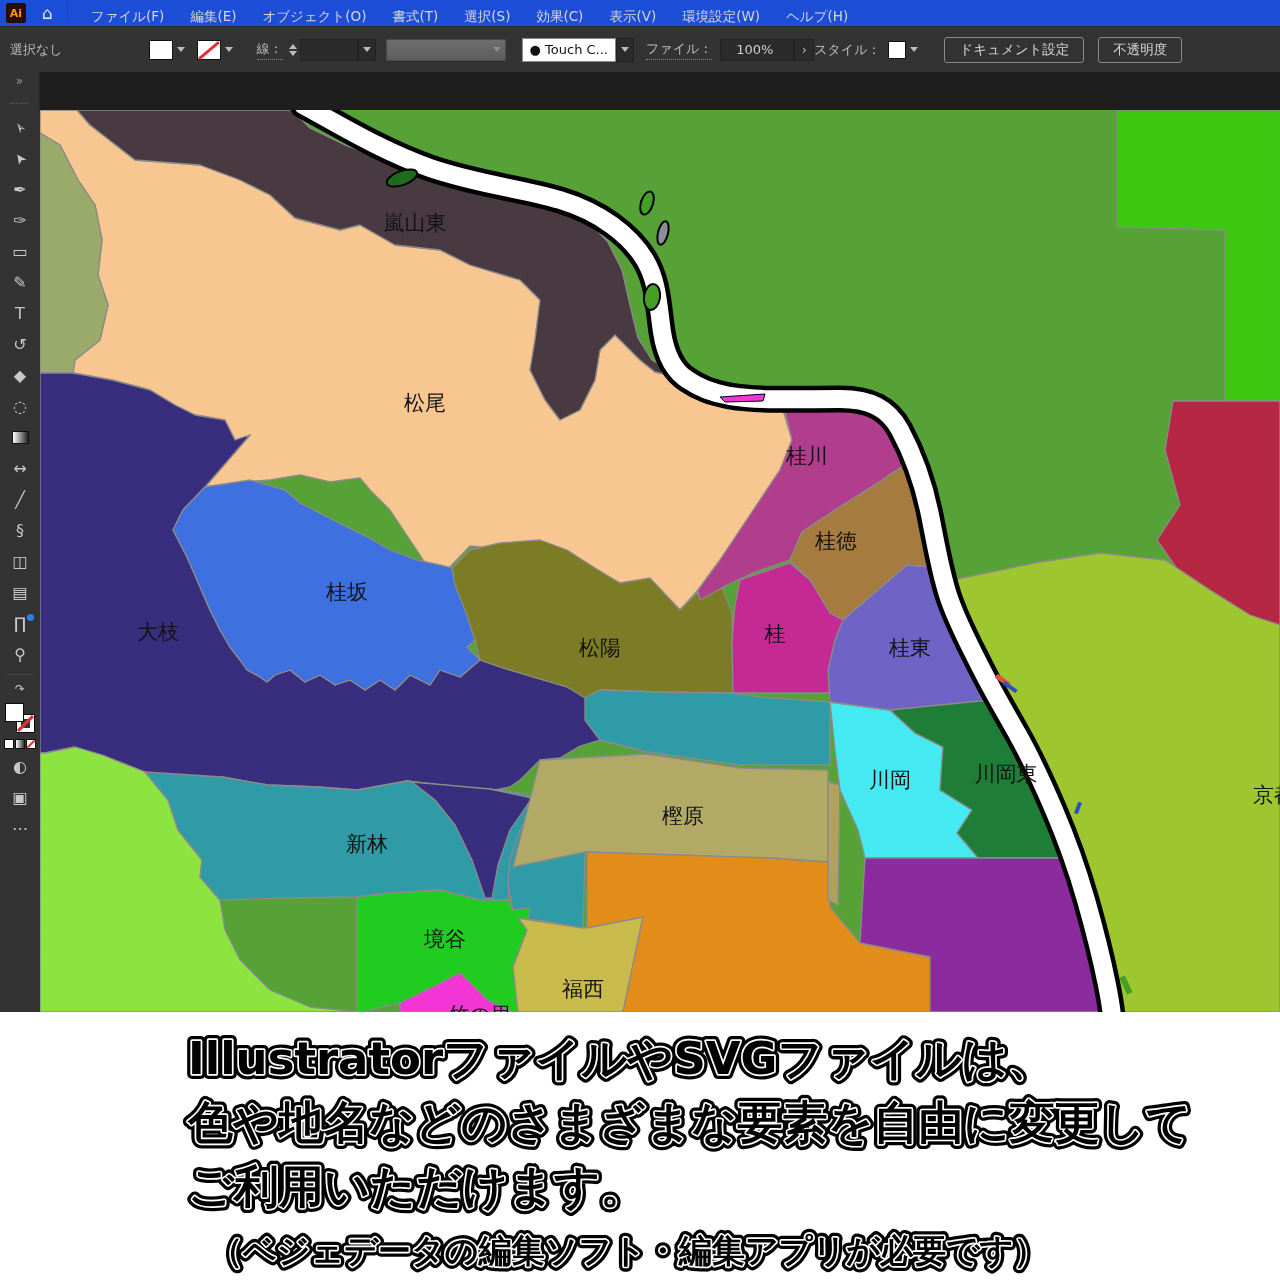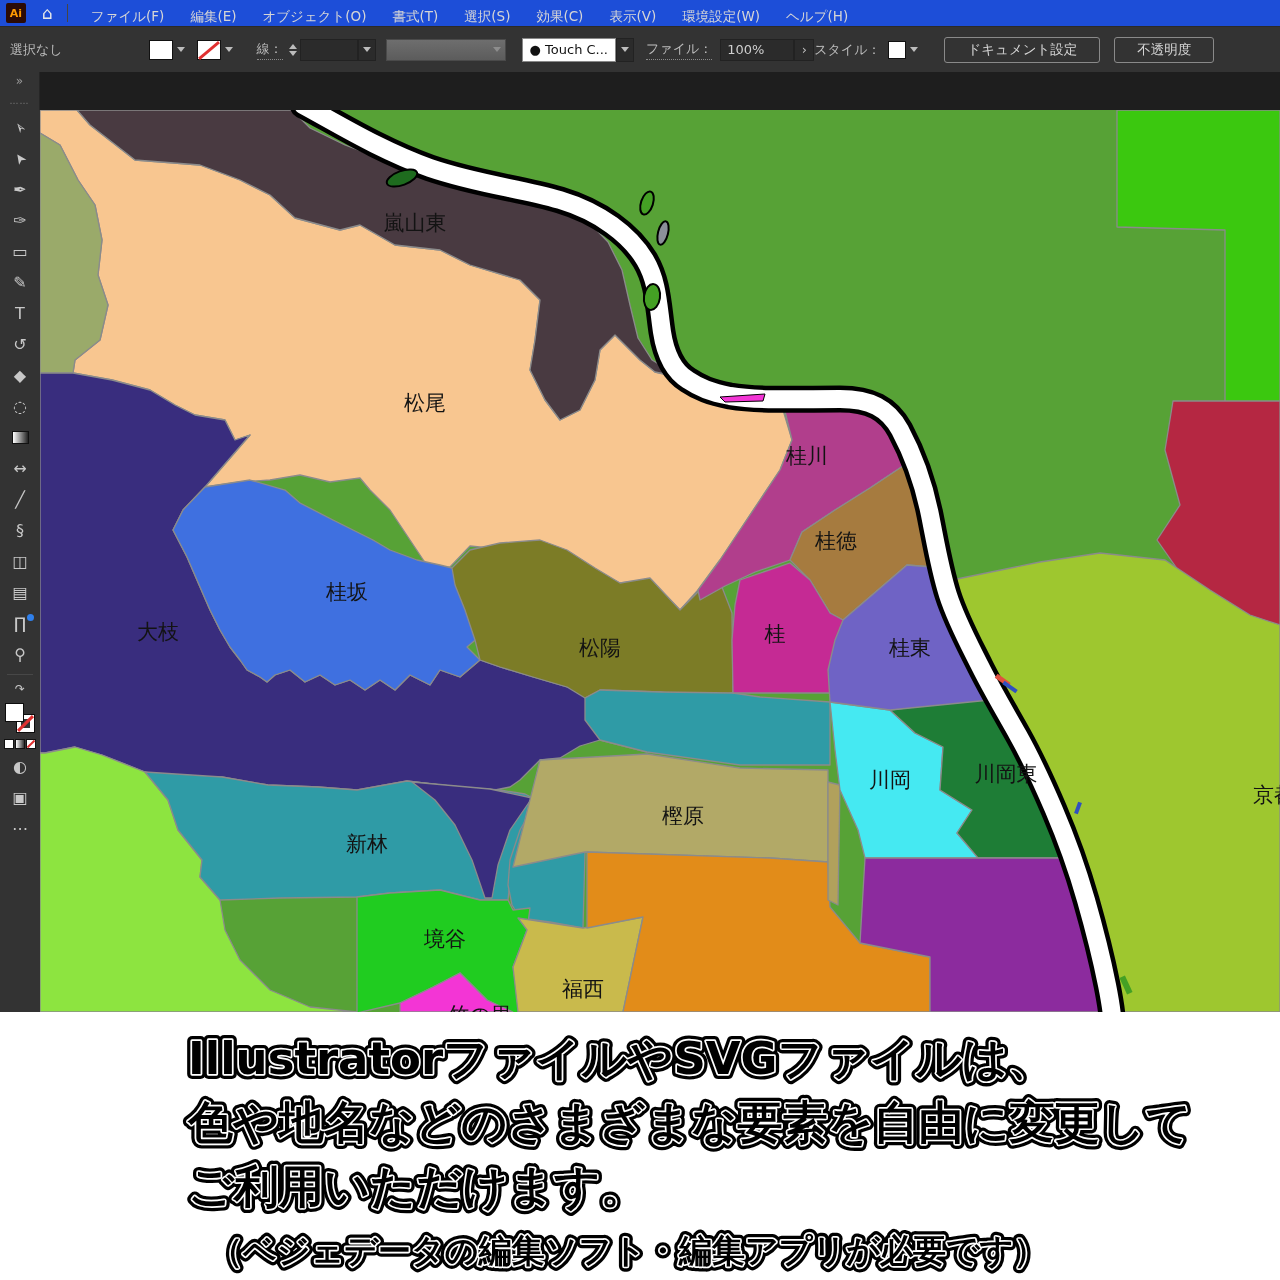--- a/index.html
+++ b/index.html
@@ -24,24 +24,24 @@
   .stepper { display:flex; flex-direction:column; justify-content:center; gap:2px; margin:0 3px 0 6px; }
   .stepper i { width:0; height:0; border-left:4px solid transparent; border-right:4px solid transparent; }
   .stepper .up { border-bottom:5px solid #bdbdbd; }
   .stepper .down { border-top:5px solid #bdbdbd; }
   .field { height:22px; background:#2b2b2b; border:1px solid #222; display:flex; align-items:center; padding:0 6px; color:#cfcfcf; }
   .field.small { width:58px; }
   .dd-arrow-box { width:18px; height:22px; background:#2b2b2b; border:1px solid #222; display:flex; align-items:center; justify-content:center; }
   .brush-dd { width:120px; height:22px; margin-left:10px; background:linear-gradient(#6e6e6e,#5c5c5c); border:1px solid #4a4a4a; display:flex; justify-content:flex-end; align-items:center; }
   .brush-dd .chev { opacity:.45; margin-right:4px; }
   .touch-box { height:24px; background:#fff; color:#111; border:1px solid #888; display:flex; align-items:center; padding:0 7px; margin-left:16px; font-size:13px; }
-  .opacity-field { width:74px; height:22px; background:#2b2b2b; border:1px solid #222; color:#cfcfcf; display:flex; align-items:center; padding:0 6px; margin-left:8px; }
+  .opacity-field { width:74px; height:22px; background:#2b2b2b; border:1px solid #222; color:#cfcfcf; display:flex; align-items:center; padding:0 15px; margin-left:8px; }
   .arrow-btn { width:20px; height:22px; background:#2b2b2b; border:1px solid #222; color:#bdbdbd; display:flex; align-items:center; justify-content:center; font-size:13px; }
   .mini-swatch { width:18px; height:18px; background:#fff; border:1px solid #111; margin-left:8px; }
-  .cb-button { height:26px; border:1px solid #8a8a8a; border-radius:3px; color:#d6d6d6; display:flex; align-items:center; padding:0 22px; margin-left:14px; font-size:13.5px; background:#333; white-space:nowrap; }
+  .cb-button { height:26px; border:1px solid #8a8a8a; border-radius:3px; color:#d6d6d6; display:flex; align-items:center; padding:0 14px; margin-left:14px; font-size:13.5px; background:#333; white-space:nowrap; }
 
   
   .tabbar { height:38px; background:#1e1e1e; display:flex; align-items:stretch; }
   .panel-corner { width:40px; background:#333; color:#9a9a9a; font-size:12px; display:flex; flex-direction:column; align-items:center; justify-content:space-between; padding:2px 0; border-right:1px solid #262626; }
   .doc-tab { background:#333; color:#c9c9c9; font-size:12.5px; display:flex; align-items:center; padding:0 14px; gap:18px; }
   .tab-close { color:#b5b5b5; font-size:12px; }
 
   
   .workspace { display:flex; height:902px; }
   .toolbar { width:40px; background:#333; display:flex; flex-direction:column; align-items:center; padding-top:2px; flex:none; }

